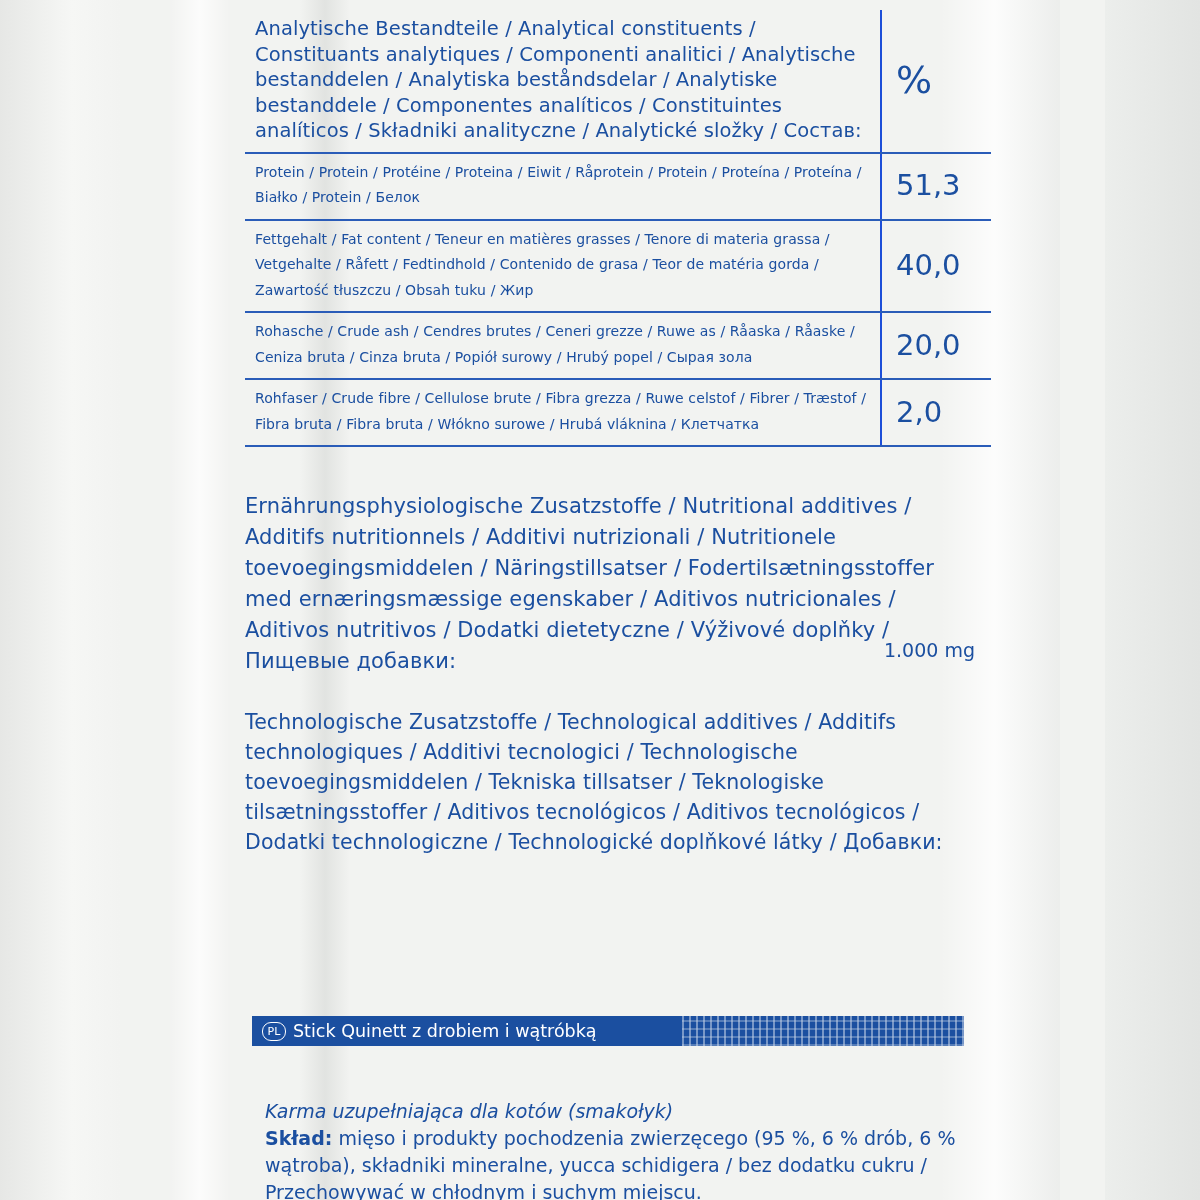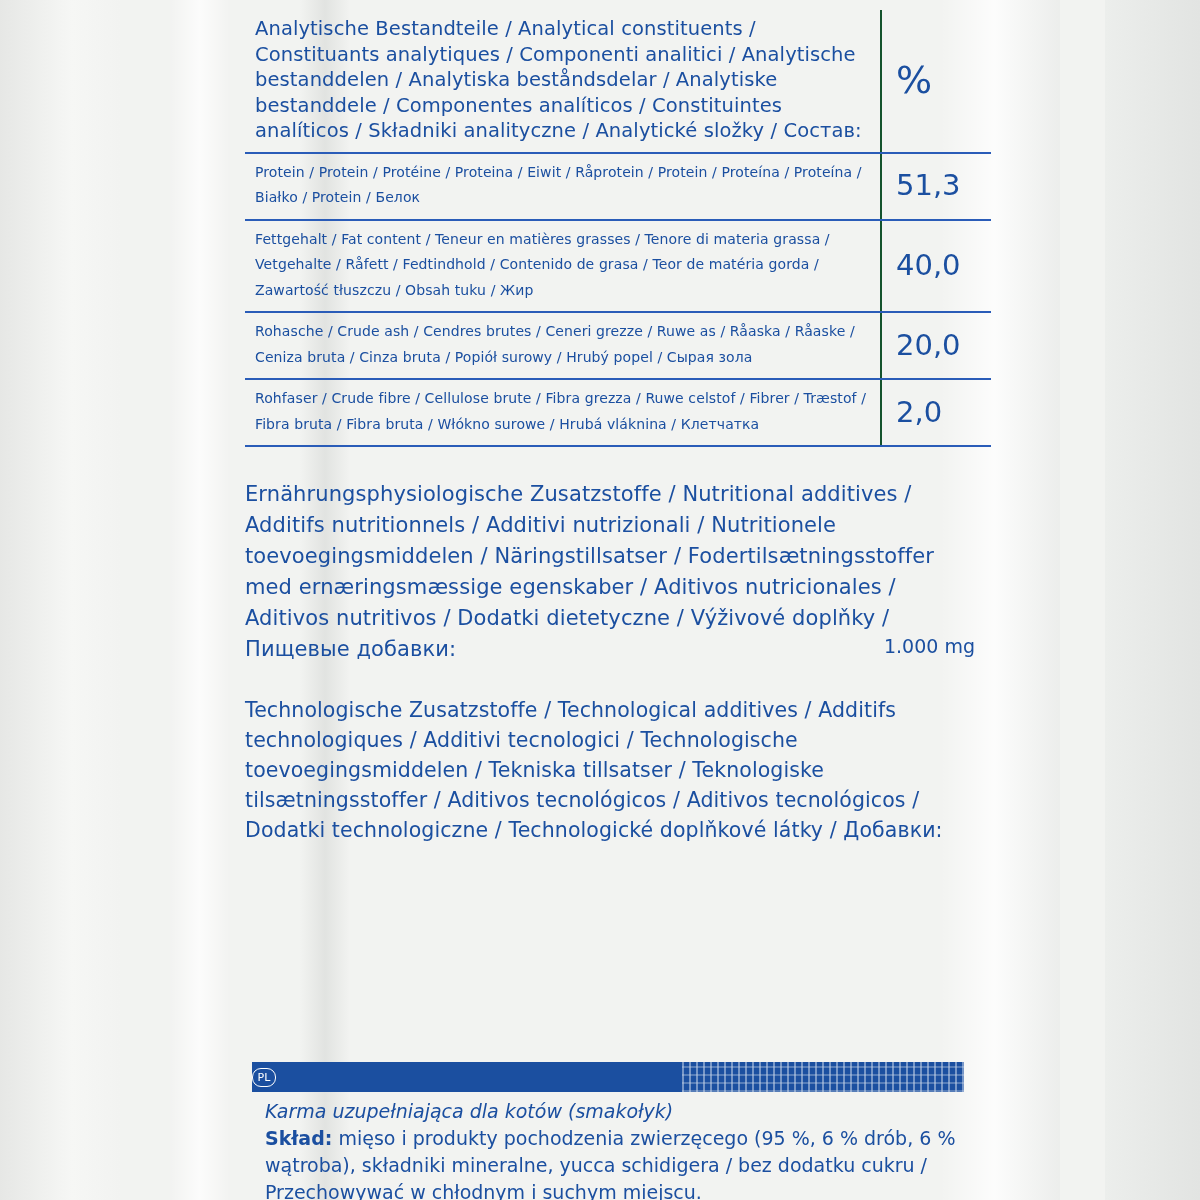--- a/index.html
+++ b/index.html
@@ -47,21 +47,21 @@
     width: 722px;
     table-layout: fixed;
   }
   table.analytical td {
     border-top: 2px solid #2a5cb8;
     border-bottom: 2px solid #2a5cb8;
     vertical-align: middle;
     padding: 6px 0 8px 10px;
   }
   table.analytical tr td:first-child {
-    border-right: 2px solid #14532d;
+    border-right: 2px solid #1d4ed8;
     width: 625px;
   }
   table.analytical tr td:last-child {
     padding-left: 14px;
     width: 95px;
   }
   table.analytical tr:first-child td { border-top: none; }
 
   .hdr-label {
     font-size: 19.5px;
@@ -86,46 +86,47 @@
   .block {
     font-size: 21px;
     line-height: 31px;
     letter-spacing: .1px;
   }
   .block.small {
     font-size: 20.5px;
     line-height: 30px;
   }
   .sp-1 { margin-top: 33px; }
-  .sp-2 { margin-top: 32px; }
+  .sp-2 { margin-top: 44px; }
   .sp-3 { margin-top: 30px; }
 
   .taurin-row {
     position: relative;
     font-size: 20.5px;
     line-height: 30px;
   }
   .taurin-amount {
     position: absolute;
     right: -10px;
-    bottom: 4px;
+    bottom: 12px;
     font-size: 19px;
   }
 
   
   .pl-bar {
     position: absolute;
     left: 252px;
-    top: 1062px;
+    top: 1016px;
     width: 712px;
     height: 30px;
     background: #1b4fa0;
     color: #ffffff;
     display: flex;
     align-items: center;
+    padding-left: 10px;
     box-sizing: border-box;
     font-size: 17.5px;
     overflow: hidden;
   }
   .pl-flag {
     display: inline-flex;
     align-items: center;
     justify-content: center;
     width: 22px;
     height: 17px;
@@ -203,20 +204,21 @@
     <div class="taurin-row">
       <span class="taurin-amount">1.000 mg</span>
     </div>
 
     <div class="block small sp-3">Technologische Zusatzstoffe / Technological additives / Additifs technologiques / Additivi tecnologici / Technologische toevoegingsmiddelen / Tekniska tillsatser / Teknologiske tilsætningsstoffer / Aditivos tecnológicos / Aditivos tecnológicos / Dodatki technologiczne / Technologické doplňkové látky / Добавки:</div>
 
   </div>
 
   <div class="pl-bar">
     <span class="pl-flag">PL</span>
+    <span class="pl-bar-title">Stick Quinett z drobiem i wątróbką</span>
     <span class="pl-texture"></span>
   </div>
 
   <div class="pl-body">
     <div class="ital">Karma uzupełniająca dla kotów (smakołyk)</div>
     <div>
       <span class="bold">Skład:</span>
       <span>mięso i produkty pochodzenia zwierzęcego (95 %, 6 % drób, 6 % wątroba), składniki mineralne, yucca schidigera / bez dodatku cukru / Przechowywać w chłodnym i suchym miejscu.</span>
     </div>
   </div>

